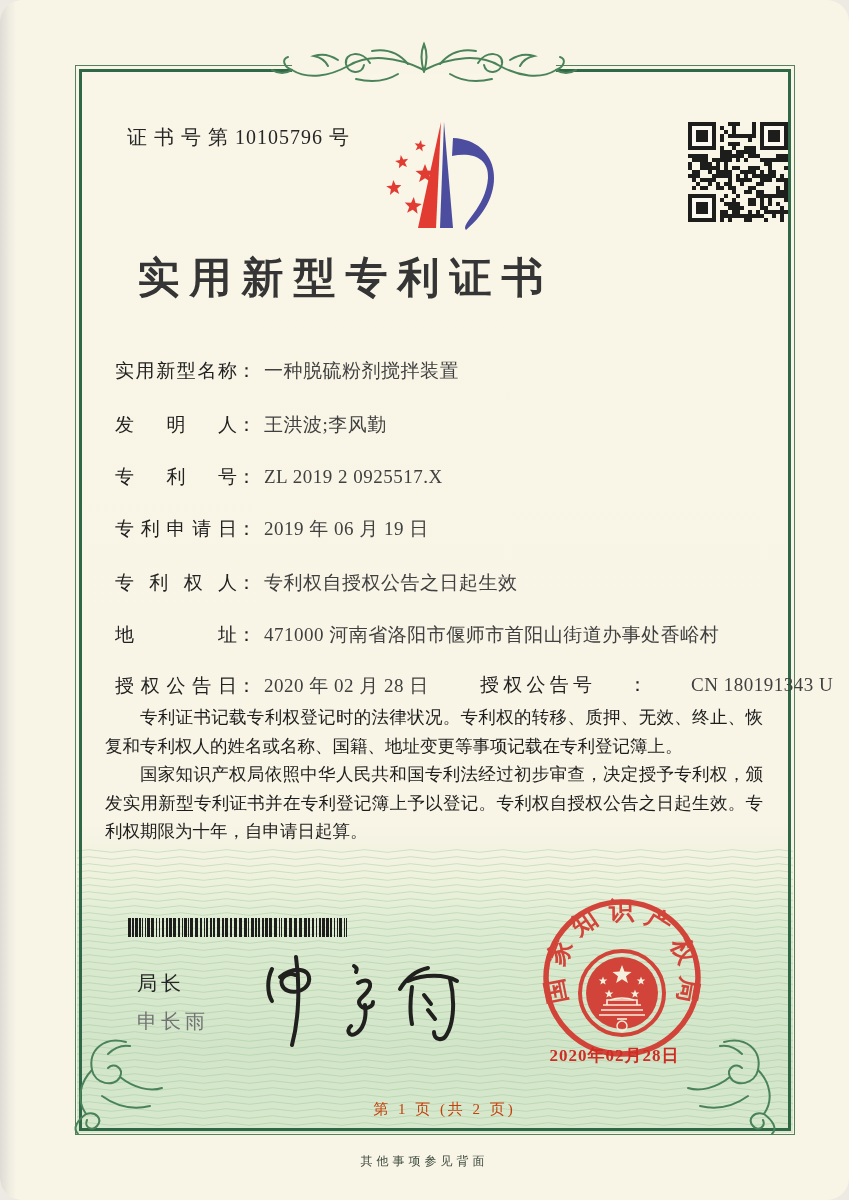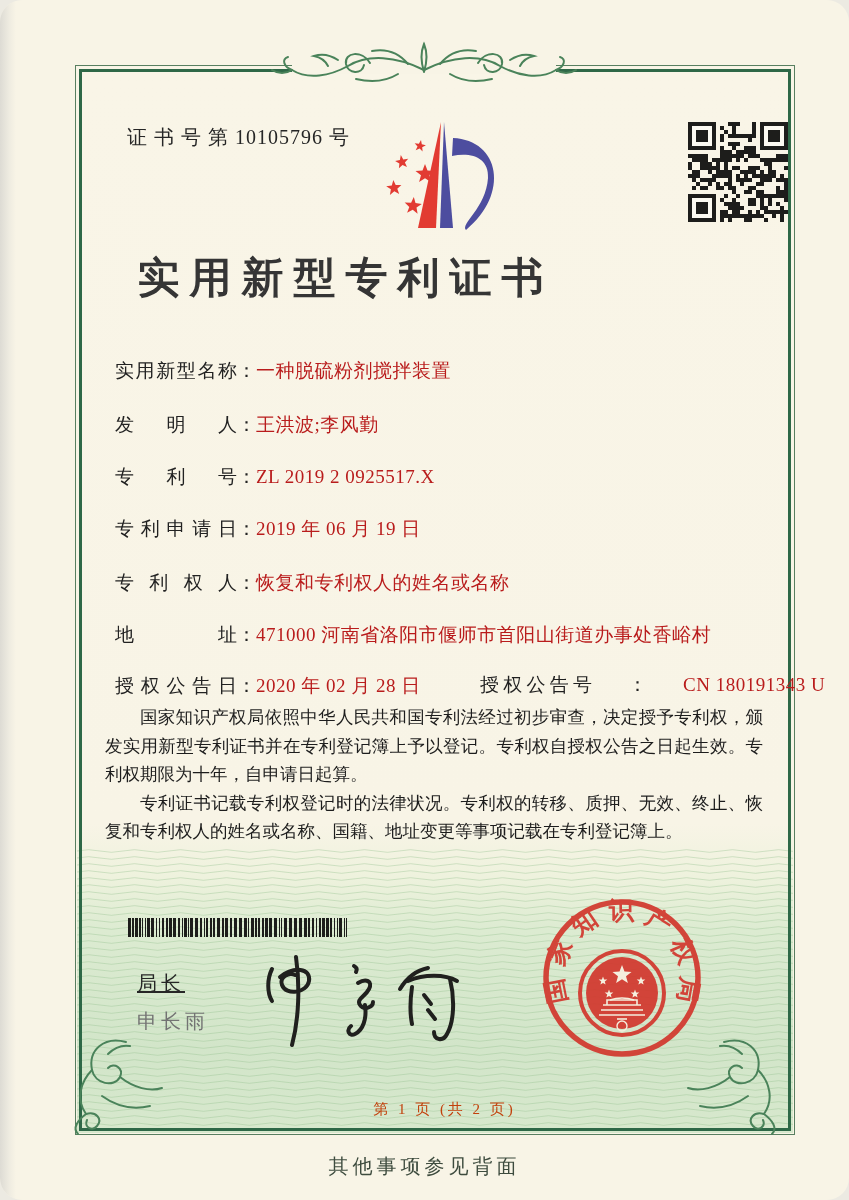--- a/index.html
+++ b/index.html
@@ -29,37 +29,37 @@
   #cert-no{left:127px;top:124px;font-size:20px;letter-spacing:1px;color:#262626;}
   #logo-svg{position:absolute;left:368px;top:112px;width:160px;height:126px;}
   #qr-svg{position:absolute;left:688px;top:122px;width:100px;height:100px;}
   #doc-title{left:0;top:250px;width:691px;text-align:center;font-size:42px;font-weight:600;
     letter-spacing:10px;color:#353535;}
   .field-row{position:absolute;left:115px;right:60px;height:30px;font-size:19px;
     display:flex;align-items:center;line-height:28px;}
   .f-label{display:inline-block;width:122px;text-align:justify;text-align-last:justify;
     flex:none;color:#222;}
   .f-colon{flex:none;color:#222;}
-  .f-value{color:#b91c1c;letter-spacing:.5px;white-space:nowrap;}
+  .f-value{margin-left:8px;color:#404040;letter-spacing:.5px;white-space:nowrap;}
   .grant2{position:absolute;left:365px;top:0;display:flex;line-height:28px;gap:36px;}
   .g-label{display:inline-block;width:112px;text-align:justify;text-align-last:justify;flex:none;}
   #paragraphs{position:absolute;left:105px;top:703px;width:658px;font-size:17.5px;
     line-height:28.5px;text-align:justify;color:#1d1d1d;}
   #paragraphs p{margin:0;text-indent:2em;}
   #barcode-svg{position:absolute;left:128px;top:918px;width:222px;height:19px;}
-  #officer-title{left:137px;top:970px;font-size:20px;letter-spacing:4px;color:#262626;text-decoration:underline;}
+  #officer-title{left:137px;top:970px;font-size:20px;letter-spacing:4px;color:#262626;}
   #officer-name{left:137px;top:1008px;font-size:20px;letter-spacing:4px;color:#737373;}
   #sig-svg{position:absolute;left:252px;top:945px;width:230px;height:110px;}
   #sig-svg path{fill:none;stroke:#20201e;stroke-width:4;stroke-linecap:round;stroke-linejoin:round;}
   #seal-svg{position:absolute;left:537px;top:893px;width:170px;height:170px;opacity:.92;}
   #seal-date{left:512px;top:1044px;width:205px;text-align:center;font-size:17px;
     letter-spacing:1px;color:#cf2c23;font-weight:600;}
   #page-info{left:0;top:1100px;width:849px;text-align:center;font-size:15px;
     letter-spacing:3px;color:#c2410c;padding-left:20px;}
-  #back-note{left:0;top:1153px;width:849px;text-align:center;font-size:20px;
+  #back-note{left:0;top:1153px;width:849px;text-align:center;font-size:12px;
     letter-spacing:4px;color:#3d4b3e;}
 </style>
 </head>
 <body>
 
 <div id="page">
   <div id="scan-edge"></div>
 
   <div id="inner-bg"></div>
   <svg id="waves-svg">
@@ -421,41 +421,41 @@
     <span class="f-value">ZL 2019 2 0925517.X</span>
   </div>
   <div class="field-row" style="top:514px">
     <span class="f-label">专利申请日</span>
       <span class="f-colon">：</span>
     <span class="f-value">2019 年 06 月 19 日</span>
   </div>
   <div class="field-row" style="top:568px">
     <span class="f-label">专利权人</span>
       <span class="f-colon">：</span>
-    <span class="f-value">恢复和专利权人的姓名或名称</span>
+    <span class="f-value">专利权自授权公告之日起生效</span>
   </div>
   <div class="field-row" style="top:620px">
     <span class="f-label">地址</span>
       <span class="f-colon">：</span>
     <span class="f-value">471000 河南省洛阳市偃师市首阳山街道办事处香峪村</span>
   </div>
   <div class="field-row" style="top:671px">
     <span class="f-label">授权公告日</span>
       <span class="f-colon">：</span>
     <span class="f-value">2020 年 02 月 28 日</span>
     <span class="grant2">
       <span class="g-label">授权公告号</span>
         <span class="f-colon">：</span>
       <span class="f-value">CN 180191343 U</span>
     </span>
   </div>
 
   <div id="paragraphs">
+    <p>专利证书记载专利权登记时的法律状况。专利权的转移、质押、无效、终止、恢复和专利权人的姓名或名称、国籍、地址变更等事项记载在专利登记簿上。</p>
     <p>国家知识产权局依照中华人民共和国专利法经过初步审查，决定授予专利权，颁发实用新型专利证书并在专利登记簿上予以登记。专利权自授权公告之日起生效。专利权期限为十年，自申请日起算。</p>
-    <p>专利证书记载专利权登记时的法律状况。专利权的转移、质押、无效、终止、恢复和专利权人的姓名或名称、国籍、地址变更等事项记载在专利登记簿上。</p>
   </div>
 
   <svg id="barcode-svg" viewBox="0 0 222 19" preserveAspectRatio="none">
       <rect x="0" y="0" width="3" height="19" fill="#1d1d1b"></rect>
       <rect x="4" y="0" width="2" height="19" fill="#1d1d1b"></rect>
       <rect x="7" y="0" width="3" height="19" fill="#1d1d1b"></rect>
       <rect x="11" y="0" width="2" height="19" fill="#1d1d1b"></rect>
       <rect x="14" y="0" width="1" height="19" fill="#1d1d1b"></rect>
       <rect x="17" y="0" width="1" height="19" fill="#1d1d1b"></rect>
       <rect x="19" y="0" width="3" height="19" fill="#1d1d1b"></rect>
@@ -553,16 +553,17 @@
         <path d="M66,112 h38"></path>
         <path d="M64,117 h42"></path>
         <path d="M62,122 h46"></path>
         <path d="M70,112 v-5 h30 v5"></path>
         <path d="M73,107 q12,-4 24,0"></path>
         <path d="M80,126 h10"></path>
       </g>
       <circle cx="85" cy="133" r="5" fill="none" stroke="#f8f0e0" stroke-width="1.4"></circle>
     </g>
   </svg>
+  <div class="txt" id="seal-date">2020年02月28日</div>
 
   <div class="txt" id="page-info">第 1 页 (共 2 页)</div>
   <div class="txt" id="back-note">其他事项参见背面</div>
 </div>
 
 </body></html>

